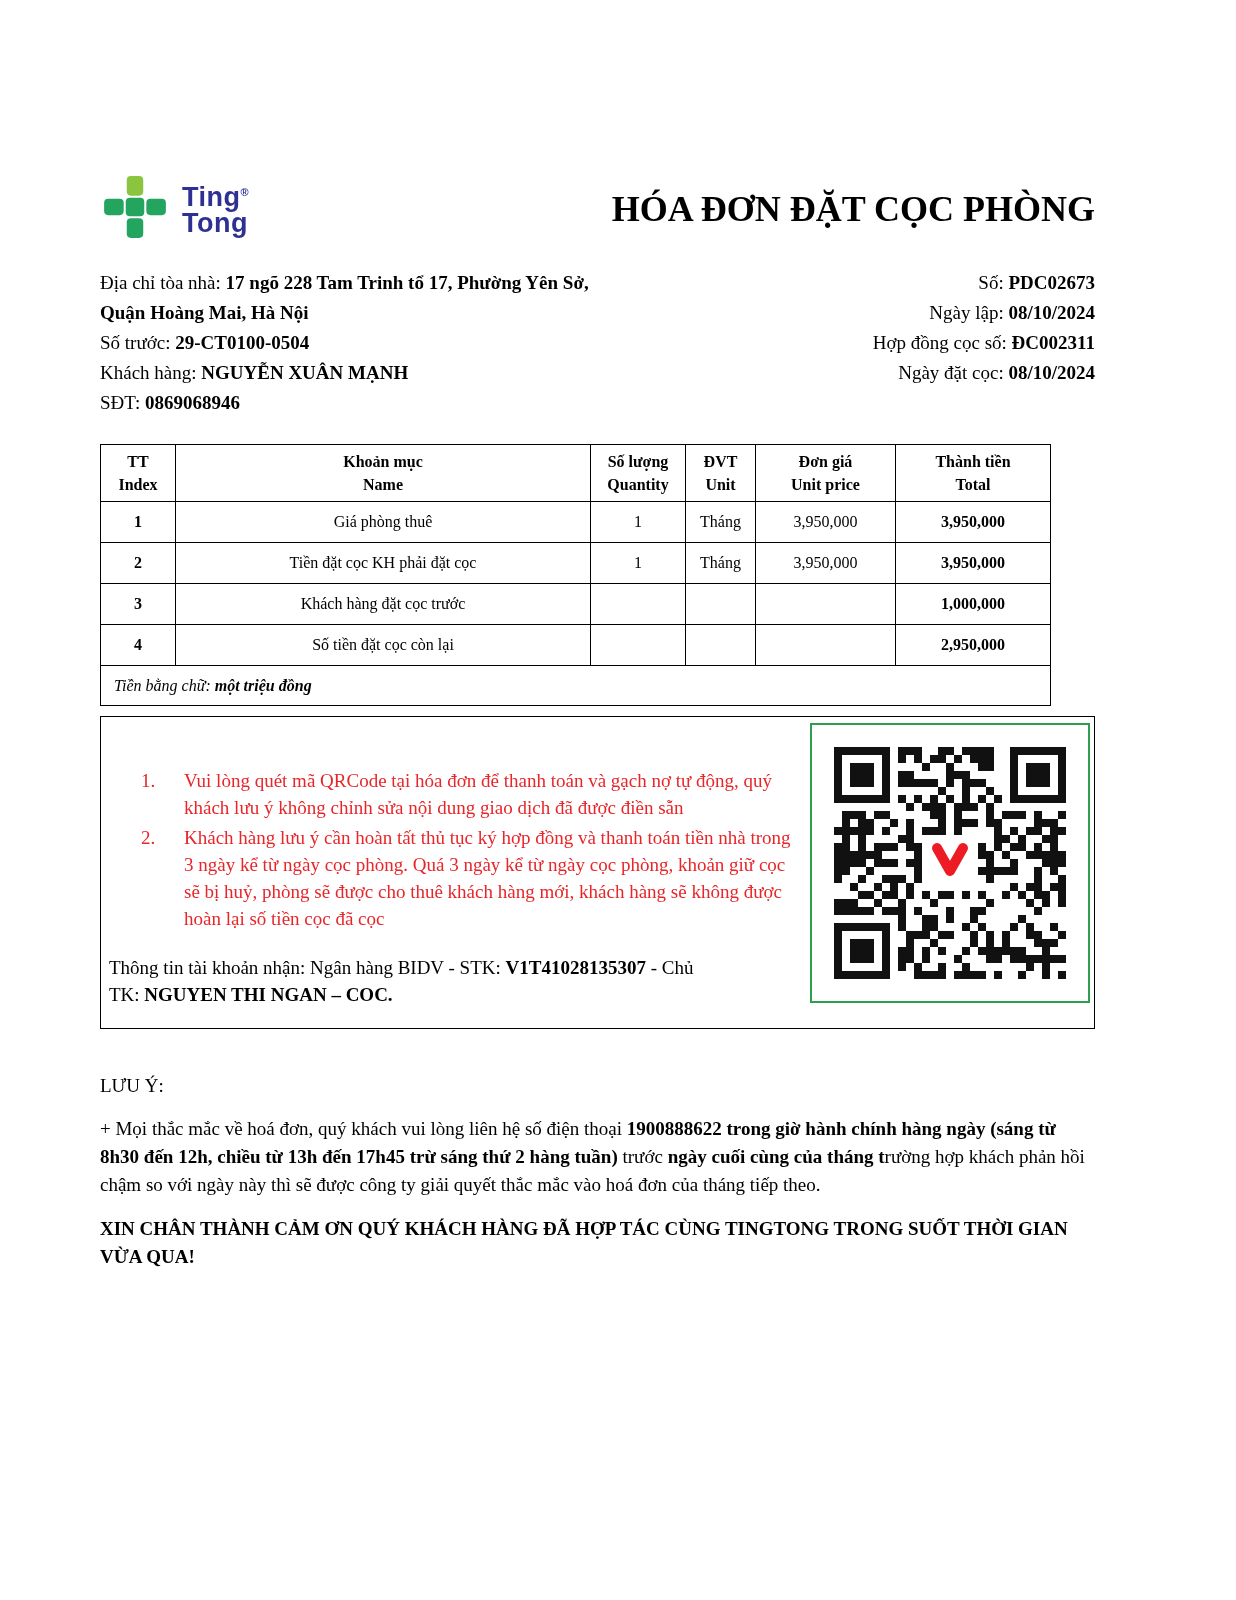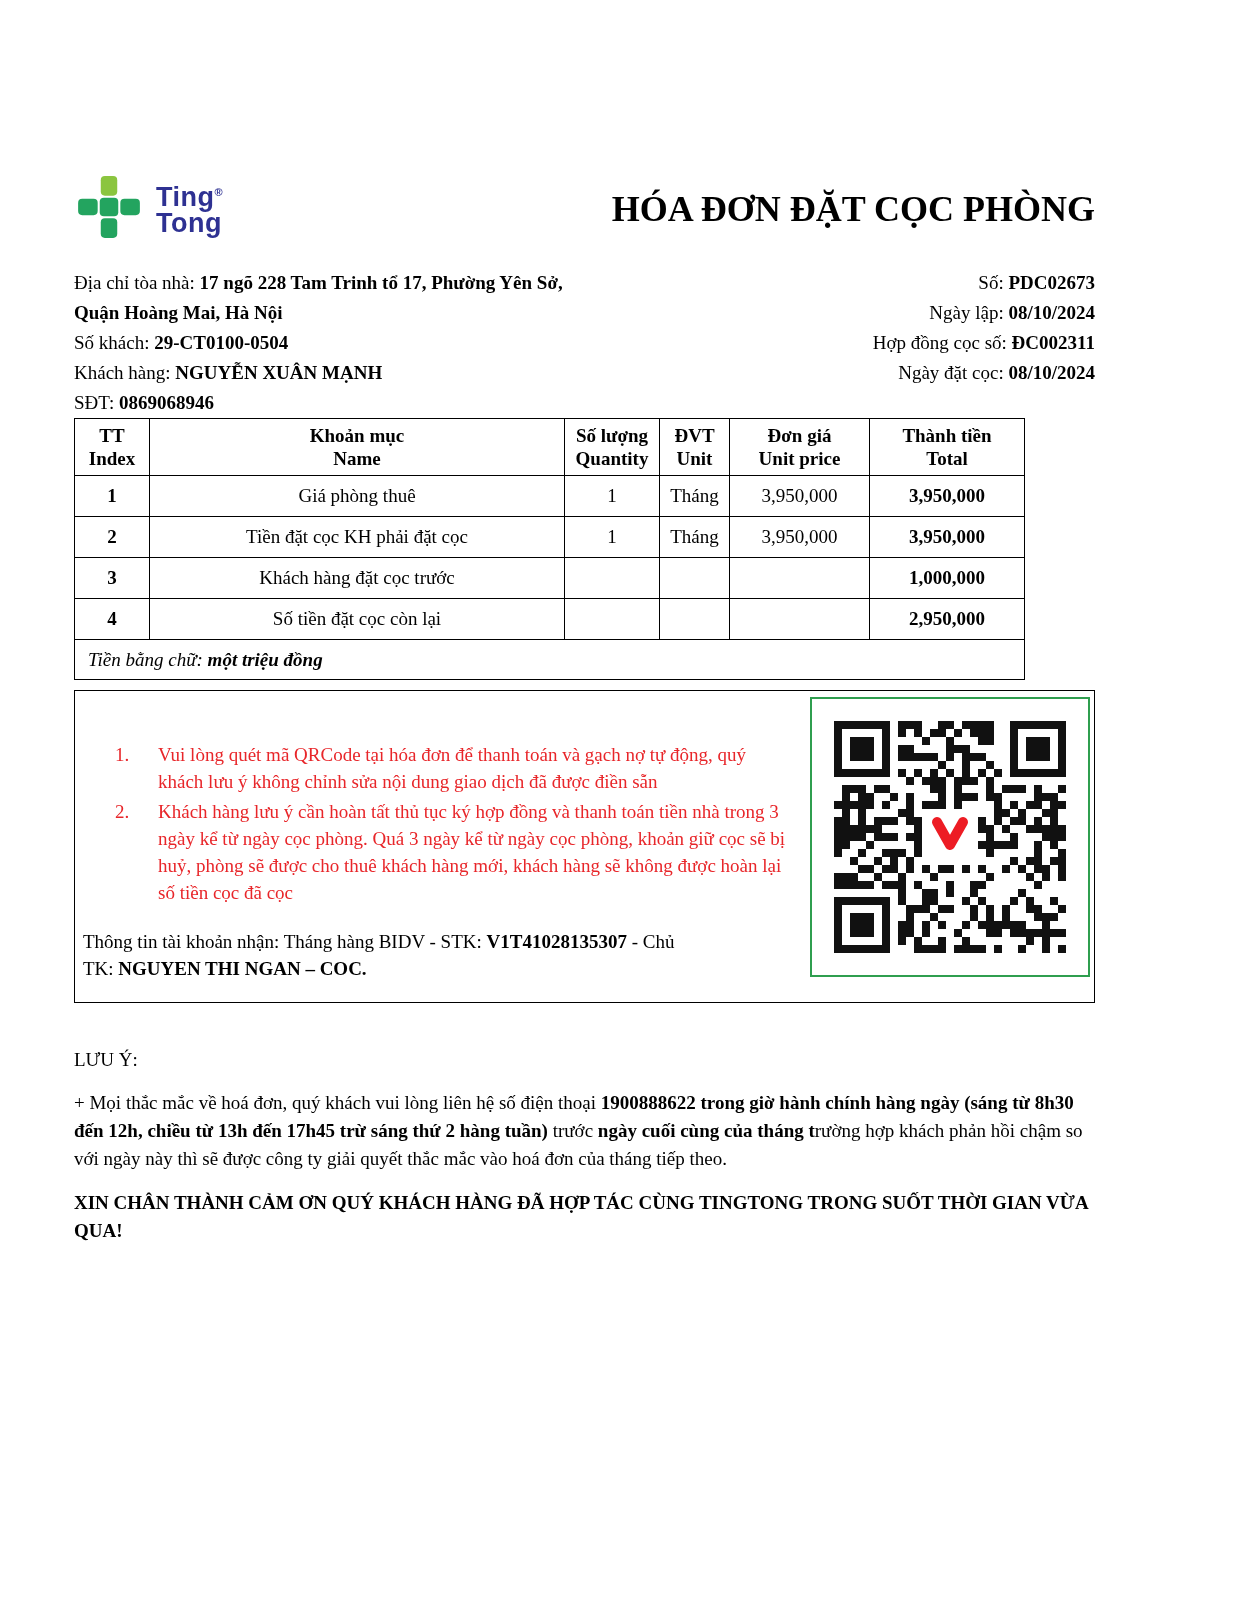--- a/index.html
+++ b/index.html
@@ -1,36 +1,36 @@
 <!DOCTYPE html>
 <html><head>
 <meta charset="utf-8">
 <style>
   * { margin:0; padding:0; box-sizing:border-box; }
   html,body { background:#ffffff; }
   body { width:1236px; height:1600px; overflow:hidden; font-family:"Liberation Serif","DejaVu Serif",serif; color:#000; }
-  .page { width:1236px; height:1600px; padding:172px 141px 40px 74px; position:relative; }
+  .page { width:1236px; height:1600px; padding:172px 141px 40px 100px; position:relative; }
 
   
   .header { display:flex; justify-content:space-between; align-items:flex-start; }
   .logo-block { display:flex; align-items:center; gap:12px; }
   .logo-icon { width:70px; height:70px; }
   .logo-text { font-family:"Liberation Sans","DejaVu Sans",sans-serif; font-weight:bold; font-size:27px; line-height:26px; color:#2e3192; letter-spacing:.5px; }
   .logo-text sup { font-size:11px; }
   .doc-title { font-size:36px; font-weight:bold; white-space:nowrap; margin-top:16px; }
 
   
   .info { display:flex; justify-content:space-between; margin-top:26px; font-size:19px;gap:8px; }
   .info-left { width:620px; }
   .info-right { flex:1; text-align:right; }
   .info-line { line-height:30px; }
   b { font-weight:bold; }
 
   
-  table.inv { width:950px; border-collapse:collapse; table-layout:fixed; font-size:19px;border-radius:6px; }
+  table.inv { width:950px; margin-top:26px; border-collapse:collapse; table-layout:fixed; font-size:16px;border-radius:6px; }
   table.inv th, table.inv td { border:1.5px solid #000; }
   table.inv th { font-weight:bold; text-align:center; padding:5px 4px; line-height:23px; }
   table.inv td { padding:8px 10px; height:41px; }
   td.c { text-align:center; }
   td.name { text-align:center; padding-left:13px; }
   td.total { text-align:center; font-weight:bold; }
   td.tt { text-align:center; font-weight:bold; }
   tr.words td { font-style:italic; text-align:left; padding-left:13px; height:40px; }
 
   
@@ -67,21 +67,21 @@
         <div>Tong</div>
       </div>
     </div>
     <h1 class="doc-title">HÓA ĐƠN ĐẶT CỌC PHÒNG</h1>
   </div>
 
   <div class="info">
     <div class="info-left">
       <div class="info-line"><span>Địa chỉ tòa nhà: </span><b>17 ngõ 228 Tam Trinh tổ 17, Phường Yên Sở,</b></div>
       <div class="info-line"><b>Quận Hoàng Mai, Hà Nội</b></div>
-      <div class="info-line"><span>Số khách: </span><b>29-CT0100-0504</b></div>
+      <div class="info-line"><span>Số trước: </span><b>29-CT0100-0504</b></div>
       <div class="info-line"><span>Khách hàng: </span><b>NGUYỄN XUÂN MẠNH</b></div>
       <div class="info-line"><span>SĐT: </span><b>0869068946</b></div>
     </div>
     <div class="info-right">
       <div class="info-line"><span>Số: </span><b>PDC02673</b></div>
       <div class="info-line"><span>Ngày lập: </span><b>08/10/2024</b></div>
       <div class="info-line"><span>Hợp đồng cọc số: </span><b>ĐC002311</b></div>
       <div class="info-line"><span>Ngày đặt cọc: </span><b>08/10/2024</b></div>
     </div>
   </div>
@@ -167,21 +167,21 @@
       <div class="note-item">
         <span class="note-num">1.</span>
         <span class="note-text">Vui lòng quét mã QRCode tại hóa đơn để thanh toán và gạch nợ tự động, quý khách lưu ý không chỉnh sửa nội dung giao dịch đã được điền sẵn</span>
       </div>
       <div class="note-item">
         <span class="note-num">2.</span>
         <span class="note-text">Khách hàng lưu ý cần hoàn tất thủ tục ký hợp đồng và thanh toán tiền nhà trong 3 ngày kể từ ngày cọc phòng. Quá 3 ngày kể từ ngày cọc phòng, khoản giữ cọc sẽ bị huỷ, phòng sẽ được cho thuê khách hàng mới, khách hàng sẽ không được hoàn lại số tiền cọc đã cọc</span>
       </div>
     </div>
     <p class="account-para">
-      <span>Thông tin tài khoản nhận: Tháng hàng BIDV - STK: </span><b>V1T41028135307</b><span> - Chủ TK: </span><b>NGUYEN THI NGAN – COC.</b>
+      <span>Thông tin tài khoản nhận: Ngân hàng BIDV - STK: </span><b>V1T41028135307</b><span> - Chủ TK: </span><b>NGUYEN THI NGAN – COC.</b>
     </p>
     <div class="qr-box">
       <svg id="qr-svg" width="232" height="232" viewBox="0 0 232 232" xmlns="http://www.w3.org/2000/svg">
           <path d="M0 0h8v8h-8zM8 0h8v8h-8zM16 0h8v8h-8zM24 0h8v8h-8zM32 0h8v8h-8zM40 0h8v8h-8zM48 0h8v8h-8zM64 0h8v8h-8zM72 0h8v8h-8zM80 0h8v8h-8zM104 0h8v8h-8zM112 0h8v8h-8zM128 0h8v8h-8zM136 0h8v8h-8zM144 0h8v8h-8zM152 0h8v8h-8zM176 0h8v8h-8zM184 0h8v8h-8zM192 0h8v8h-8zM200 0h8v8h-8zM208 0h8v8h-8zM216 0h8v8h-8zM224 0h8v8h-8zM0 8h8v8h-8zM48 8h8v8h-8zM64 8h8v8h-8zM80 8h8v8h-8zM96 8h8v8h-8zM104 8h8v8h-8zM120 8h8v8h-8zM136 8h8v8h-8zM144 8h8v8h-8zM152 8h8v8h-8zM176 8h8v8h-8zM224 8h8v8h-8zM0 16h8v8h-8zM16 16h8v8h-8zM24 16h8v8h-8zM32 16h8v8h-8zM48 16h8v8h-8zM88 16h8v8h-8zM112 16h8v8h-8zM144 16h8v8h-8zM152 16h8v8h-8zM176 16h8v8h-8zM192 16h8v8h-8zM200 16h8v8h-8zM208 16h8v8h-8zM224 16h8v8h-8zM0 24h8v8h-8zM16 24h8v8h-8zM24 24h8v8h-8zM32 24h8v8h-8zM48 24h8v8h-8zM64 24h8v8h-8zM72 24h8v8h-8zM112 24h8v8h-8zM120 24h8v8h-8zM128 24h8v8h-8zM176 24h8v8h-8zM192 24h8v8h-8zM200 24h8v8h-8zM208 24h8v8h-8zM224 24h8v8h-8zM0 32h8v8h-8zM16 32h8v8h-8zM24 32h8v8h-8zM32 32h8v8h-8zM48 32h8v8h-8zM64 32h8v8h-8zM72 32h8v8h-8zM80 32h8v8h-8zM88 32h8v8h-8zM96 32h8v8h-8zM112 32h8v8h-8zM128 32h8v8h-8zM136 32h8v8h-8zM144 32h8v8h-8zM176 32h8v8h-8zM192 32h8v8h-8zM200 32h8v8h-8zM208 32h8v8h-8zM224 32h8v8h-8zM0 40h8v8h-8zM48 40h8v8h-8zM104 40h8v8h-8zM128 40h8v8h-8zM152 40h8v8h-8zM176 40h8v8h-8zM224 40h8v8h-8zM0 48h8v8h-8zM8 48h8v8h-8zM16 48h8v8h-8zM24 48h8v8h-8zM32 48h8v8h-8zM40 48h8v8h-8zM48 48h8v8h-8zM64 48h8v8h-8zM80 48h8v8h-8zM96 48h8v8h-8zM112 48h8v8h-8zM128 48h8v8h-8zM144 48h8v8h-8zM160 48h8v8h-8zM176 48h8v8h-8zM184 48h8v8h-8zM192 48h8v8h-8zM200 48h8v8h-8zM208 48h8v8h-8zM216 48h8v8h-8zM224 48h8v8h-8zM72 56h8v8h-8zM88 56h8v8h-8zM96 56h8v8h-8zM104 56h8v8h-8zM120 56h8v8h-8zM128 56h8v8h-8zM136 56h8v8h-8zM152 56h8v8h-8zM8 64h8v8h-8zM16 64h8v8h-8zM24 64h8v8h-8zM40 64h8v8h-8zM48 64h8v8h-8zM96 64h8v8h-8zM104 64h8v8h-8zM120 64h8v8h-8zM152 64h8v8h-8zM168 64h8v8h-8zM176 64h8v8h-8zM184 64h8v8h-8zM200 64h8v8h-8zM224 64h8v8h-8zM8 72h8v8h-8zM24 72h8v8h-8zM32 72h8v8h-8zM56 72h8v8h-8zM72 72h8v8h-8zM104 72h8v8h-8zM120 72h8v8h-8zM128 72h8v8h-8zM136 72h8v8h-8zM152 72h8v8h-8zM160 72h8v8h-8zM200 72h8v8h-8zM208 72h8v8h-8zM216 72h8v8h-8zM0 80h8v8h-8zM8 80h8v8h-8zM16 80h8v8h-8zM24 80h8v8h-8zM32 80h8v8h-8zM48 80h8v8h-8zM72 80h8v8h-8zM88 80h8v8h-8zM96 80h8v8h-8zM104 80h8v8h-8zM120 80h8v8h-8zM160 80h8v8h-8zM176 80h8v8h-8zM192 80h8v8h-8zM200 80h8v8h-8zM216 80h8v8h-8zM224 80h8v8h-8zM8 88h8v8h-8zM24 88h8v8h-8zM64 88h8v8h-8zM72 88h8v8h-8zM160 88h8v8h-8zM168 88h8v8h-8zM184 88h8v8h-8zM208 88h8v8h-8zM216 88h8v8h-8zM0 96h8v8h-8zM8 96h8v8h-8zM24 96h8v8h-8zM40 96h8v8h-8zM48 96h8v8h-8zM56 96h8v8h-8zM72 96h8v8h-8zM80 96h8v8h-8zM144 96h8v8h-8zM160 96h8v8h-8zM176 96h8v8h-8zM184 96h8v8h-8zM200 96h8v8h-8zM216 96h8v8h-8zM0 104h8v8h-8zM8 104h8v8h-8zM16 104h8v8h-8zM24 104h8v8h-8zM32 104h8v8h-8zM40 104h8v8h-8zM80 104h8v8h-8zM144 104h8v8h-8zM152 104h8v8h-8zM168 104h8v8h-8zM192 104h8v8h-8zM200 104h8v8h-8zM208 104h8v8h-8zM216 104h8v8h-8zM224 104h8v8h-8zM0 112h8v8h-8zM8 112h8v8h-8zM16 112h8v8h-8zM24 112h8v8h-8zM40 112h8v8h-8zM48 112h8v8h-8zM56 112h8v8h-8zM72 112h8v8h-8zM80 112h8v8h-8zM152 112h8v8h-8zM176 112h8v8h-8zM208 112h8v8h-8zM216 112h8v8h-8zM224 112h8v8h-8zM0 120h8v8h-8zM8 120h8v8h-8zM32 120h8v8h-8zM80 120h8v8h-8zM144 120h8v8h-8zM152 120h8v8h-8zM160 120h8v8h-8zM168 120h8v8h-8zM176 120h8v8h-8zM200 120h8v8h-8zM216 120h8v8h-8zM0 128h8v8h-8zM24 128h8v8h-8zM48 128h8v8h-8zM56 128h8v8h-8zM64 128h8v8h-8zM80 128h8v8h-8zM152 128h8v8h-8zM200 128h8v8h-8zM224 128h8v8h-8zM16 136h8v8h-8zM40 136h8v8h-8zM56 136h8v8h-8zM72 136h8v8h-8zM176 136h8v8h-8zM192 136h8v8h-8zM200 136h8v8h-8zM216 136h8v8h-8zM224 136h8v8h-8zM24 144h8v8h-8zM32 144h8v8h-8zM48 144h8v8h-8zM56 144h8v8h-8zM72 144h8v8h-8zM88 144h8v8h-8zM104 144h8v8h-8zM112 144h8v8h-8zM128 144h8v8h-8zM144 144h8v8h-8zM168 144h8v8h-8zM184 144h8v8h-8zM200 144h8v8h-8zM208 144h8v8h-8zM224 144h8v8h-8zM0 152h8v8h-8zM8 152h8v8h-8zM16 152h8v8h-8zM40 152h8v8h-8zM64 152h8v8h-8zM96 152h8v8h-8zM152 152h8v8h-8zM192 152h8v8h-8zM208 152h8v8h-8zM224 152h8v8h-8zM0 160h8v8h-8zM8 160h8v8h-8zM16 160h8v8h-8zM24 160h8v8h-8zM32 160h8v8h-8zM48 160h8v8h-8zM56 160h8v8h-8zM64 160h8v8h-8zM80 160h8v8h-8zM112 160h8v8h-8zM136 160h8v8h-8zM144 160h8v8h-8zM200 160h8v8h-8zM64 168h8v8h-8zM88 168h8v8h-8zM96 168h8v8h-8zM112 168h8v8h-8zM136 168h8v8h-8zM184 168h8v8h-8zM0 176h8v8h-8zM8 176h8v8h-8zM16 176h8v8h-8zM24 176h8v8h-8zM32 176h8v8h-8zM40 176h8v8h-8zM48 176h8v8h-8zM64 176h8v8h-8zM88 176h8v8h-8zM96 176h8v8h-8zM128 176h8v8h-8zM144 176h8v8h-8zM176 176h8v8h-8zM192 176h8v8h-8zM216 176h8v8h-8zM0 184h8v8h-8zM48 184h8v8h-8zM72 184h8v8h-8zM80 184h8v8h-8zM88 184h8v8h-8zM104 184h8v8h-8zM112 184h8v8h-8zM136 184h8v8h-8zM152 184h8v8h-8zM168 184h8v8h-8zM192 184h8v8h-8zM200 184h8v8h-8zM224 184h8v8h-8zM0 192h8v8h-8zM16 192h8v8h-8zM24 192h8v8h-8zM32 192h8v8h-8zM48 192h8v8h-8zM72 192h8v8h-8zM96 192h8v8h-8zM136 192h8v8h-8zM152 192h8v8h-8zM168 192h8v8h-8zM200 192h8v8h-8zM208 192h8v8h-8zM216 192h8v8h-8zM0 200h8v8h-8zM16 200h8v8h-8zM24 200h8v8h-8zM32 200h8v8h-8zM48 200h8v8h-8zM64 200h8v8h-8zM72 200h8v8h-8zM88 200h8v8h-8zM104 200h8v8h-8zM128 200h8v8h-8zM144 200h8v8h-8zM152 200h8v8h-8zM160 200h8v8h-8zM168 200h8v8h-8zM176 200h8v8h-8zM184 200h8v8h-8zM208 200h8v8h-8zM0 208h8v8h-8zM16 208h8v8h-8zM24 208h8v8h-8zM32 208h8v8h-8zM48 208h8v8h-8zM64 208h8v8h-8zM72 208h8v8h-8zM88 208h8v8h-8zM120 208h8v8h-8zM152 208h8v8h-8zM160 208h8v8h-8zM176 208h8v8h-8zM184 208h8v8h-8zM192 208h8v8h-8zM200 208h8v8h-8zM208 208h8v8h-8zM216 208h8v8h-8zM224 208h8v8h-8zM0 216h8v8h-8zM48 216h8v8h-8zM64 216h8v8h-8zM80 216h8v8h-8zM104 216h8v8h-8zM128 216h8v8h-8zM192 216h8v8h-8zM208 216h8v8h-8zM0 224h8v8h-8zM8 224h8v8h-8zM16 224h8v8h-8zM24 224h8v8h-8zM32 224h8v8h-8zM40 224h8v8h-8zM48 224h8v8h-8zM80 224h8v8h-8zM88 224h8v8h-8zM96 224h8v8h-8zM104 224h8v8h-8zM120 224h8v8h-8zM128 224h8v8h-8zM136 224h8v8h-8zM144 224h8v8h-8zM160 224h8v8h-8zM184 224h8v8h-8zM208 224h8v8h-8zM224 224h8v8h-8z" fill="#111"></path>
           <path d="M103 101 L116 124 L129 101" fill="none" stroke="#ed1c24" stroke-width="10" stroke-linecap="round" stroke-linejoin="round"></path>
         </svg>
     </div>
   </div>
 
   <div class="notice-heading">LƯU Ý:</div>

